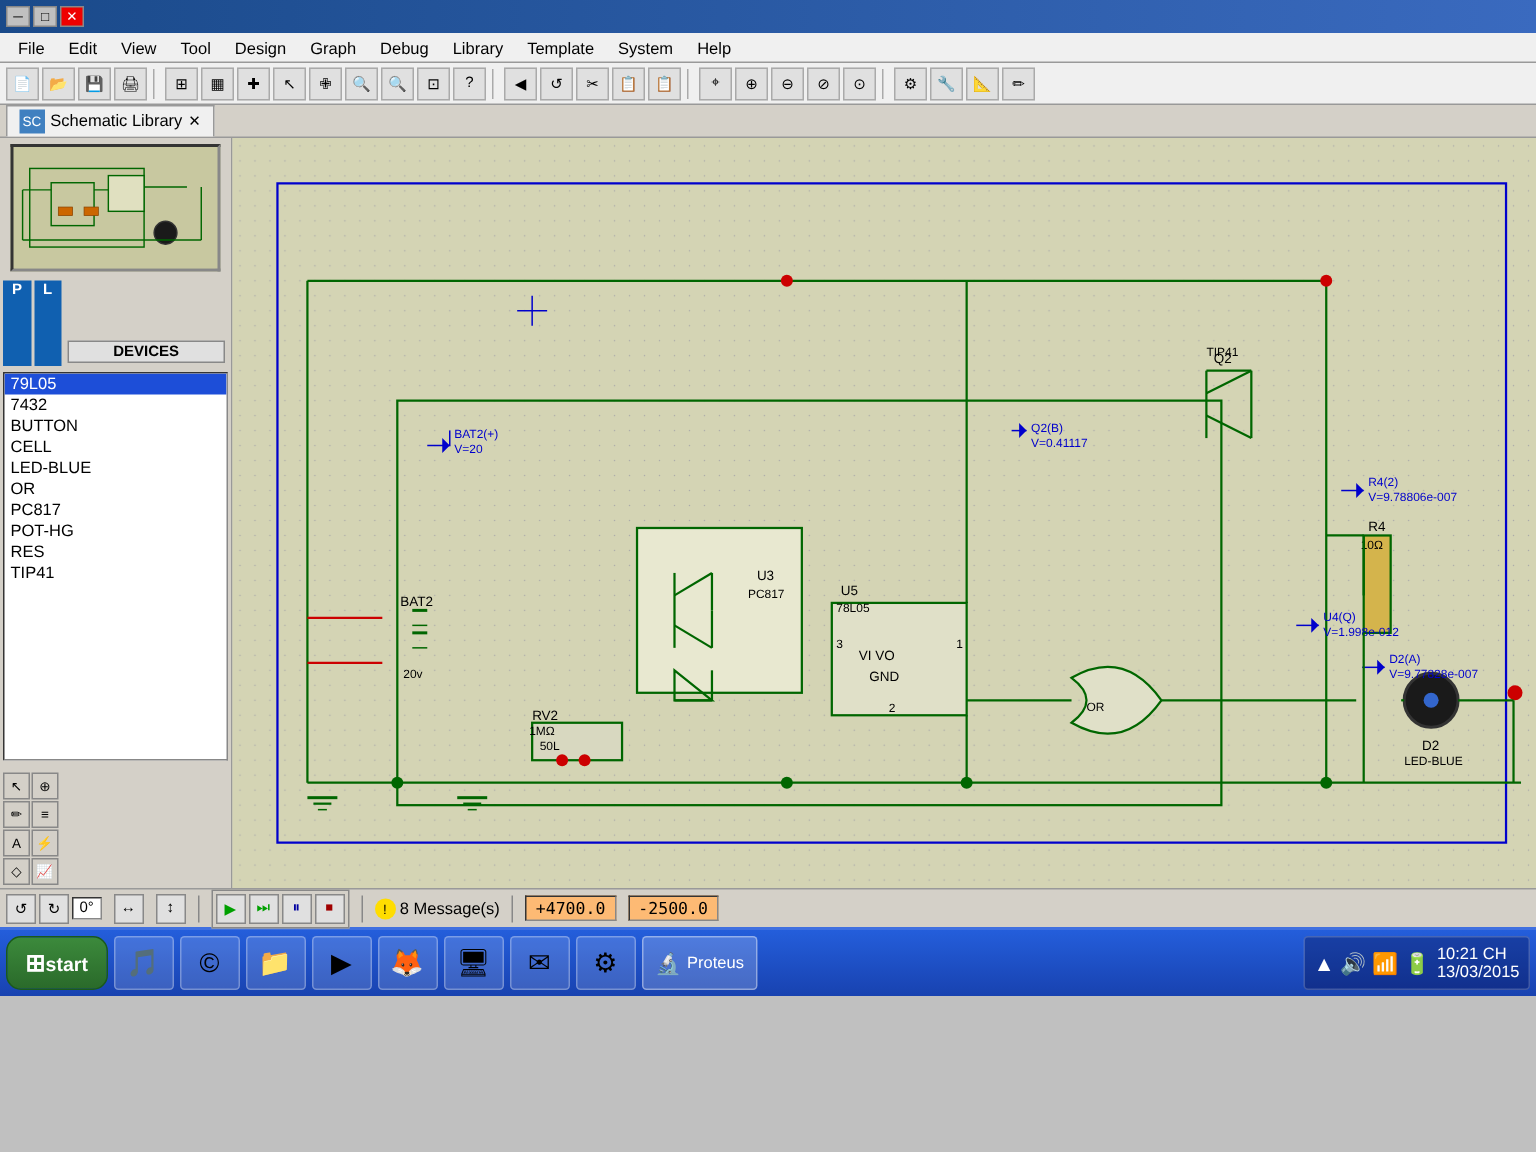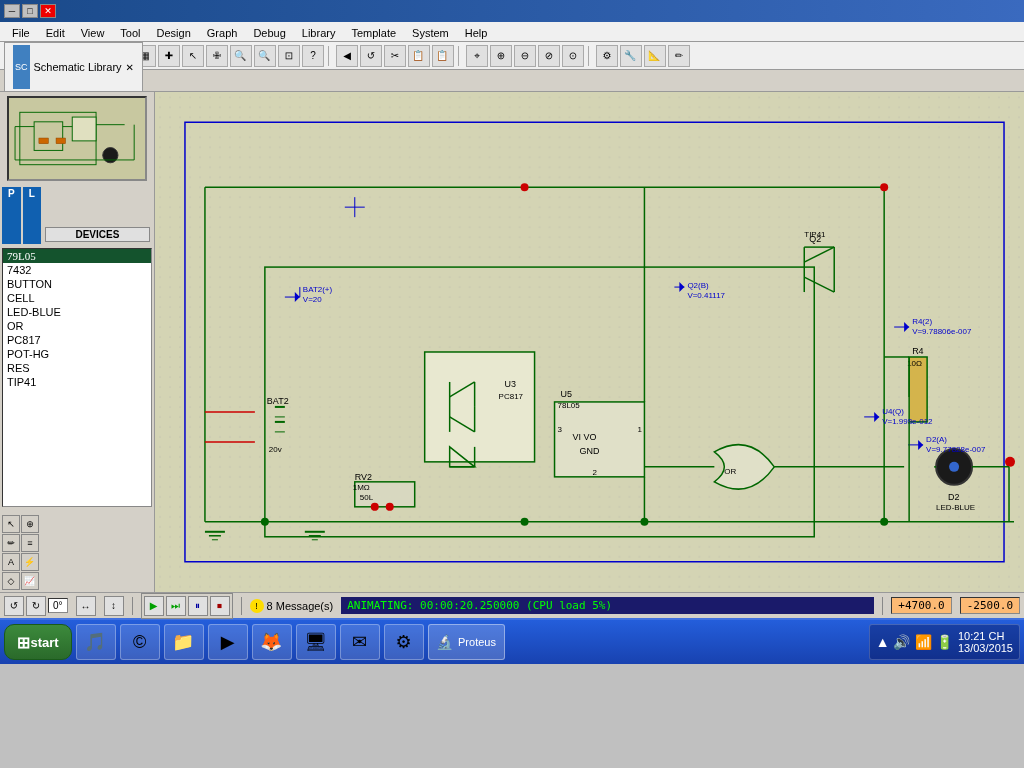--- a/index.html
+++ b/index.html
@@ -130,21 +130,21 @@
       overflow-y: auto;
       background: white;
       margin: 2px;
       border: 1px inset #888;
     }
     .device-item {
       padding: 1px 4px;
       font-size: 11px;
       cursor: pointer;
     }
-    .device-item.selected { background: #14532d; color: white; font-family: Liberation Serif, serif; }
+    .device-item.selected { background: #1d4ed8; color: white; }
     .lt-btn {
       width: 18px; height: 18px;
       background: #d4d0c8;
       border: 1px solid #888;
       display: flex; align-items: center; justify-content: center;
       font-size: 9px; cursor: pointer;
     }
 
     
     #schematic-canvas {
@@ -336,21 +336,21 @@
   <div class="tb-btn">⊙</div>
   <div class="tb-sep"></div>
   <div class="tb-btn">⚙</div>
   <div class="tb-btn">🔧</div>
   <div class="tb-btn">📐</div>
   <div class="tb-btn">✏</div>
 </div>
 
 <div id="tab-bar">
   <div class="tab">
-    <span style="font-size:9px;background:#4080c0;color:white;padding:17px 2px;">SC</span>
+    <span style="font-size:9px;background:#4080c0;color:white;padding:3px 2px;">SC</span>
     <span>Schematic Library</span>
     <span class="tab-close">✕</span>
   </div>
 </div>
 
 <div style="display:flex; height:500px; position:relative;">
 
   <div id="left-sidebar">
 
     <div id="preview-box">
@@ -576,21 +576,20 @@
     <div class="play-btn red">⏹</div>
   </div>
 
   <div class="status-sep"></div>
 
   <div style="display:flex;align-items:center;gap:3px;">
     <span style="background:#ffdd00;border-radius:50%;width:14px;height:14px;display:flex;align-items:center;justify-content:center;font-size:9px;">!</span>
     <span>8 Message(s)</span>
   </div>
 
-  <div id="anim-status">ANIMATING: 00:00:20.250000 (CPU load 5%)</div>
 
   <div class="status-sep"></div>
 
   <div class="coord-box">+4700.0</div>
   <div class="coord-box">-2500.0</div>
 </div>
 
 <div id="taskbar">
 
   <div id="start-btn">

